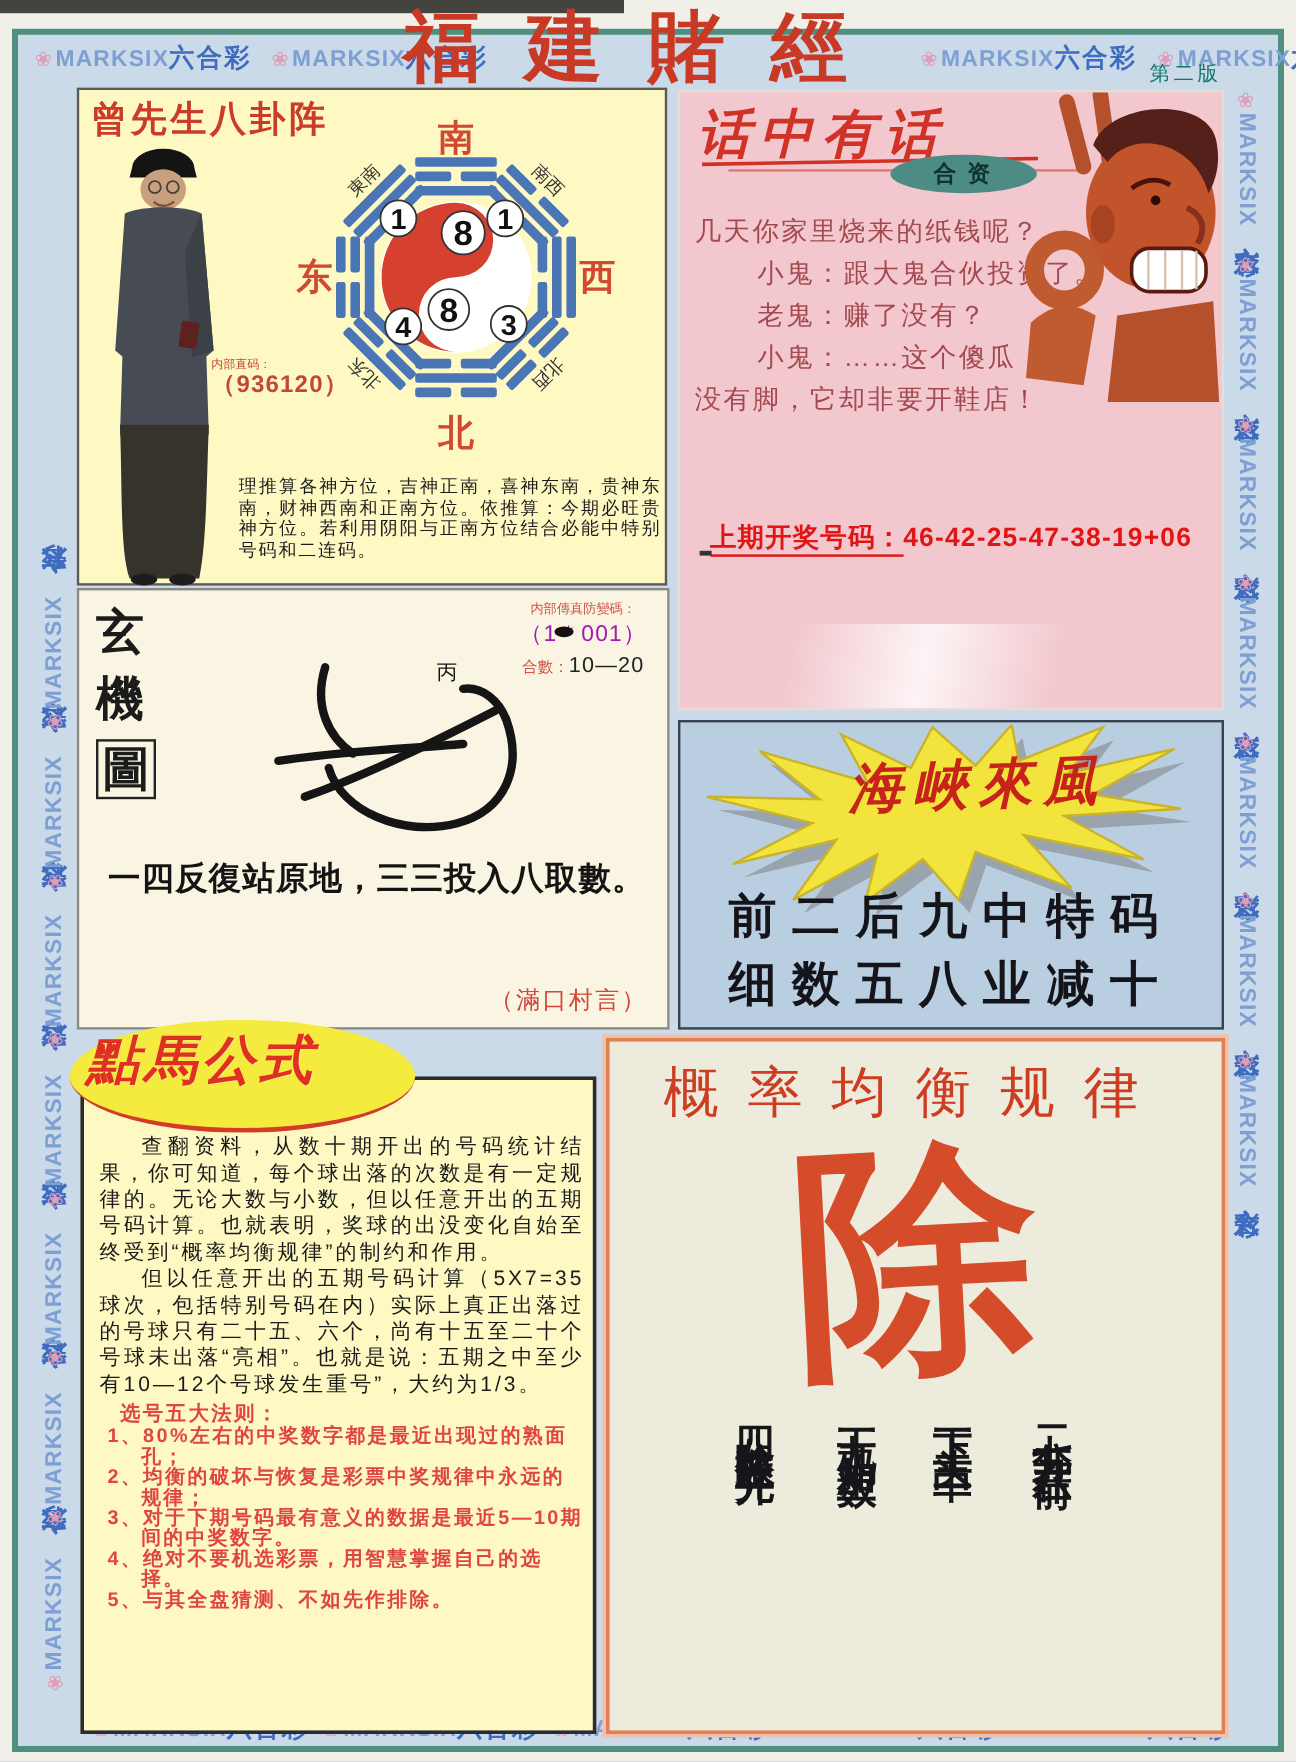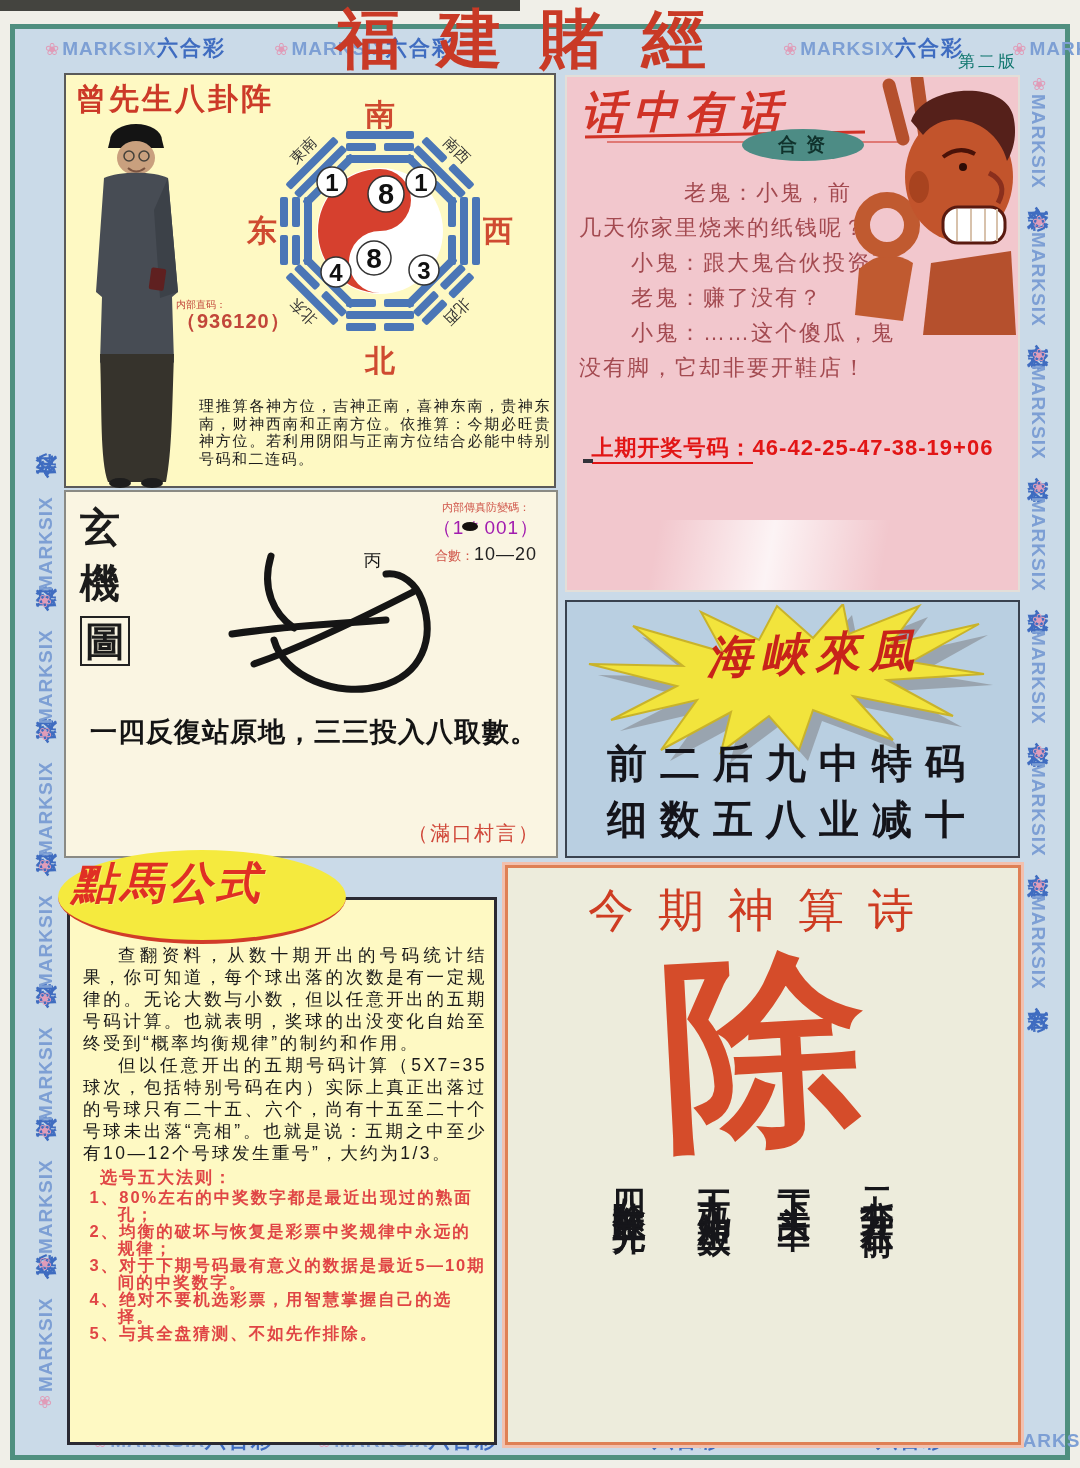--- a/index.html
+++ b/index.html
@@ -5,21 +5,21 @@
   html,body{margin:0;padding:0;background:#dcdad2;}
   .page{position:relative;width:1080px;height:1468px;background:#f0efe8;overflow:hidden;
         font-family:"Liberation Sans","DejaVu Sans",sans-serif;}
   .scan-dark{position:absolute;left:0;top:0;width:520px;height:11px;background:#44443f;}
   .frame{position:absolute;left:10px;top:24px;width:1060px;height:1436px;
          border:5px solid #4f8f7f;box-sizing:border-box;}
   .inner-bg{position:absolute;left:15px;top:29px;width:1050px;height:1426px;background:#cadae8;}
 
   
   .bstrip{position:absolute;color:#7d9fd4;font-weight:bold;font-size:19px;white-space:nowrap;}
-  .bu{display:inline-block;margin:0 20px;}
+  .bu{display:inline-block;margin:0 4px;}
   .bu .fl{color:#e09cb8;font-size:17px;padding:0 3px;}
   .bu .mk{color:#7d9fd4;letter-spacing:1px;}
   .bu .cn{color:#3f6cc0;font-size:21px;letter-spacing:2px;}
   .bt-left{left:22px;top:34px;}
   .bt-right{left:760px;top:34px;}
   .bb{left:70px;top:1426px;width:950px;display:flex;justify-content:space-between;}
   .bv{writing-mode:vertical-rl;height:1350px;}
   .bv .bu{margin:6px 0;}
   .bl{left:32px;top:68px;transform:rotate(180deg);}
   .br{left:1024px;top:68px;}
@@ -327,21 +327,20 @@
       <g stroke="#d8c2ac" stroke-width="2">
         <line x1="126" y1="132" x2="126" y2="164"></line>
         <line x1="140" y1="132" x2="140" y2="164"></line>
         <line x1="154" y1="132" x2="154" y2="164"></line>
         <line x1="166" y1="132" x2="166" y2="164"></line>
       </g>
       <path d="M100,186 L180,174 L185,258 L92,258 Z" fill="#b5502d"></path>
     </svg>
 
     <div class="dlg">
-      <div class="in1">老鬼：小鬼，前</div>
       <div>几天你家里烧来的纸钱呢？</div>
       <div class="in2">小鬼：跟大鬼合伙投资了。</div>
       <div class="in2">老鬼：赚了没有？</div>
       <div class="in2">小鬼：……这个傻瓜，鬼</div>
       <div>没有脚，它却非要开鞋店！</div>
     </div>
 
     <div class="lotto">
       <span class="lbl">上期开奖号码：</span><span>46-42-25-47-38-19+06</span>
     </div>
@@ -353,20 +352,20 @@
     <svg class="hx-burst" width="420" height="158" viewBox="0 0 420 158">
       <polygon transform="translate(9,11)" fill="#8f959d" opacity="0.75" points="403,70 330,58 398,20 310,40 338,2 268,30 262,0 232,34 196,2 178,36 120,8 142,48 52,22 102,62 8,60 96,82 30,116 116,96 80,146 150,108 140,148 188,112 218,146 232,106 312,136 272,92 372,112 306,76"></polygon>
       <polygon fill="#f2e43c" stroke="#c9b32a" stroke-width="2" points="403,70 330,58 398,20 310,40 338,2 268,30 262,0 232,34 196,2 178,36 120,8 142,48 52,22 102,62 8,60 96,82 30,116 116,96 80,146 150,108 140,148 188,112 218,146 232,106 312,136 272,92 372,112 306,76"></polygon>
     </svg>
     <div class="hx-title">海峽來風</div>
     <div class="hx-line hx-l1">前二后九中特码</div>
     <div class="hx-line hx-l2">细数五八业减十</div>
   </div>
 
   <div class="panel p-shen">
-    <div class="ss-title">今期神算诗</div>
+    <div class="ss-title">概率均衡规律</div>
     <div class="ss-big">除</div>
     <div class="ss-col ss-c0">二七分开六在前</div>
     <div class="ss-col ss-c1">上下一头三中二</div>
     <div class="ss-col ss-c2">十九一码加上数</div>
     <div class="ss-col ss-c3">四八除数五先开</div>
   </div>
 </div>
 
 </body></html>

